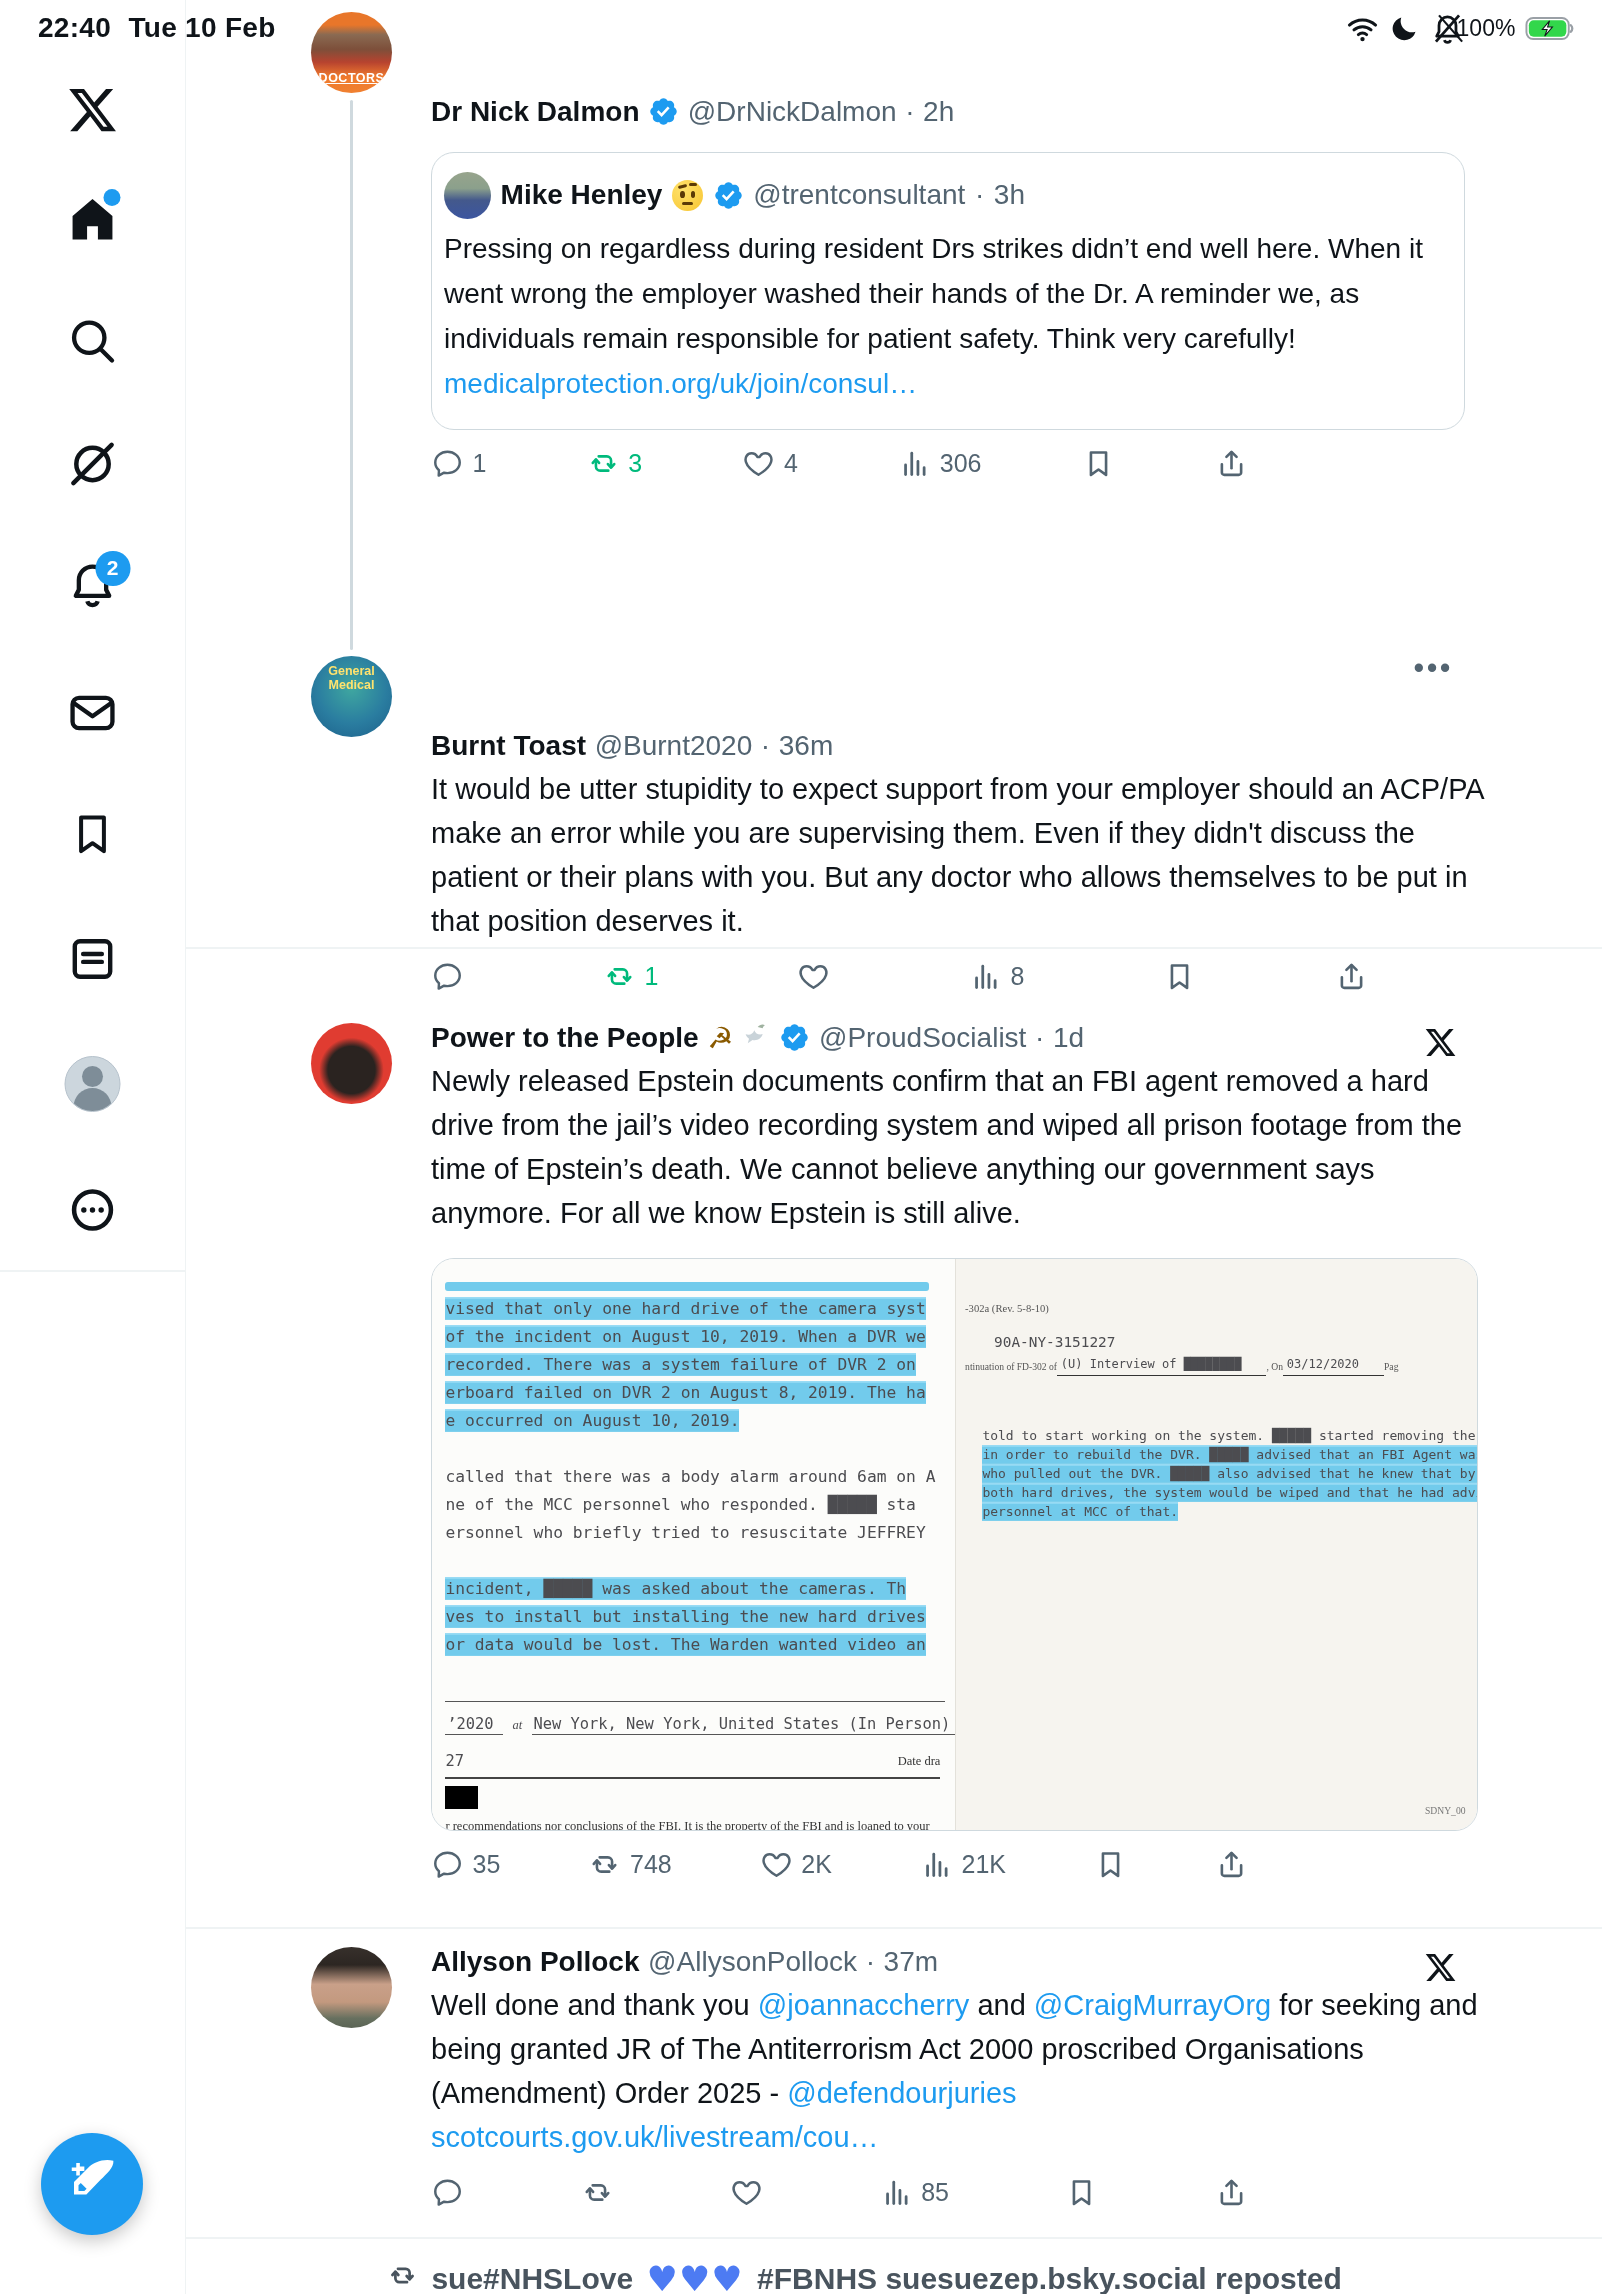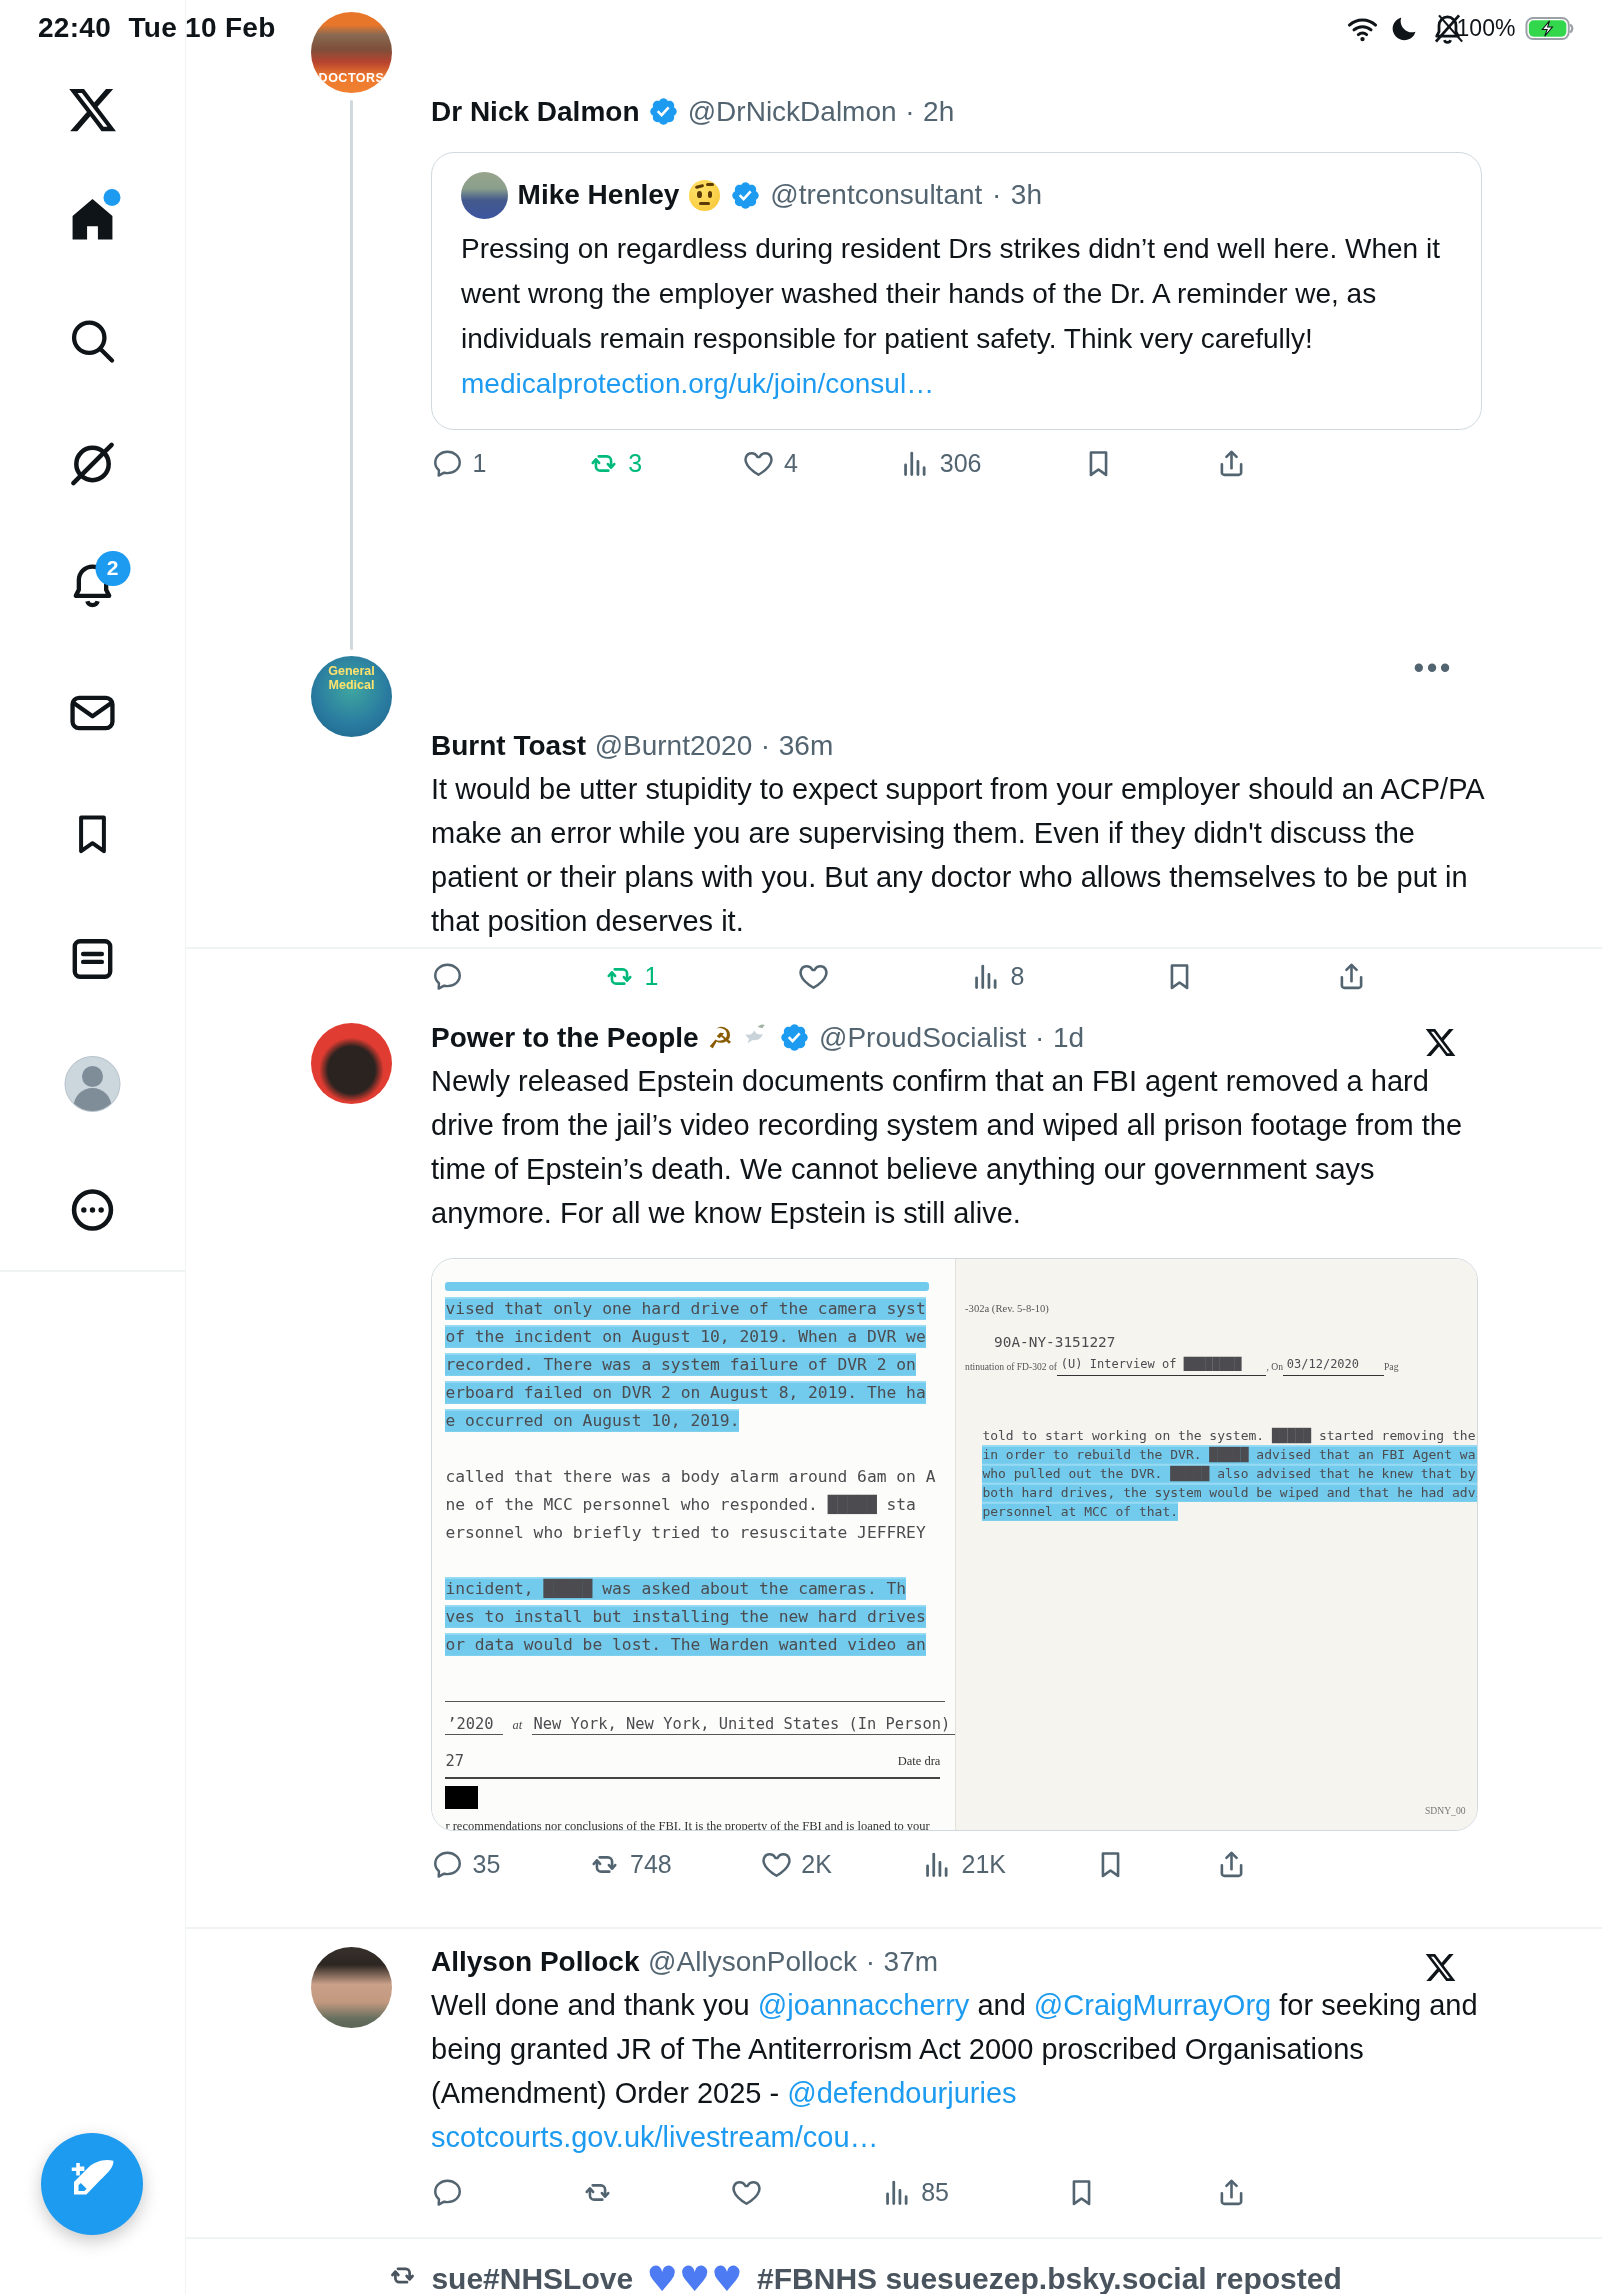--- a/index.html
+++ b/index.html
@@ -34,21 +34,21 @@
   .t-head{display:flex;align-items:center;gap:8.6px;font-size:28px;line-height:38px;white-space:nowrap;}
   .t-name{font-weight:700;}
   .t-gray{color:#536471;font-weight:400;}
   .t-body{font-size:29px;line-height:44px;margin-top:1.9px;}
   .t-body .blank{height:44px;}
   .mention{color:#1d9bf0;}
   .x-corner{position:absolute;right:145px;top:7.7px;}
   .more-corner{position:absolute;right:149px;top:5.8px;color:#536471;font-size:29px;letter-spacing:2.9px;font-weight:700;}
   .vbadge{display:inline-flex;width:31px;height:31px;flex:none;}
   
-  .quote{margin-top:21px;border:1.9px solid #cfd9de;border-radius:23px;padding:19px 25px 23px 29px;width:995px;}
+  .quote{margin-top:21px;border:1.9px solid #cfd9de;border-radius:23px;padding:19px 25px 23px 12px;width:995px;}
   .q-head{display:flex;align-items:center;gap:9.6px;font-size:28px;}
   .q-avatar{width:47px;height:47px;border-radius:50%;flex:none;}
   .q-body{font-size:28px;line-height:45px;margin-top:7.7px;}
   .link{color:#1d9bf0;}
   
   .actions{display:flex;justify-content:space-between;align-items:center;margin-top:17.3px;width:817px;color:#536471;}
   .actions.wide{width:937px;}
   .act{display:flex;align-items:center;gap:8.6px;font-size:25px;}
   .act svg{display:block;}
   .green{color:#00ba7c;}
@@ -64,21 +64,21 @@
         background:radial-gradient(circle at 35% 30%,#ffe26b,#f7c430);}
   .face .e1,.face .e2{position:absolute;width:4.8px;height:6.7px;border-radius:50%;background:#5b3a06;top:11.5px;}
   .face .e1{left:7.7px;} .face .e2{right:7.7px;}
   .face .b1{position:absolute;left:5.8px;top:5.8px;width:8.6px;height:2.9px;background:#5b3a06;border-radius:1.9px;transform:rotate(-14deg);}
   .face .b2{position:absolute;right:5.8px;top:3.8px;width:8.6px;height:2.9px;background:#5b3a06;border-radius:1.9px;}
   .face .m{position:absolute;left:9.6px;bottom:5.8px;width:11.5px;height:2.9px;background:#5b3a06;border-radius:1.9px;}
   
   .hs{color:#8a5a00;font-family:"DejaVu Sans",sans-serif;font-size:29px;}
   
   .av-nick{background:linear-gradient(180deg,#e8762a 0%,#e8762a 16%,#8a6a52 28%,#7d4f3a 46%,#b7432f 62%,#ef7a2e 80%,#f08030 100%);position:relative;}
-  .av-nick span{position:absolute;left:0;right:0;bottom:7.7px;text-align:center;color:#fff;font-weight:700;font-size:12.5px;letter-spacing:0.5px;}
+  .av-nick span{position:absolute;left:0;right:0;bottom:7.7px;text-align:center;color:#fff;font-weight:700;font-size:12.5px;letter-spacing:0.5px;text-decoration:underline;}
   .av-mike{background:linear-gradient(180deg,#97a48c 0%,#8ba08c 35%,#44598c 60%,#3b55a0 100%);}
   .av-burnt{background:radial-gradient(circle at 50% 40%,#3fa7a0 0%,#2a7da0 55%,#1c5f8a 100%);position:relative;}
   .av-burnt span{position:absolute;left:0;right:0;top:8px;text-align:center;color:#ffe36e;font-size:12.5px;font-weight:700;line-height:14.4px;}
   .av-power{background:radial-gradient(circle at 50% 58%,#2a2320 0%,#2a2320 38%,#e03c31 52%,#e03c31 100%);}
   .av-allyson{background:linear-gradient(180deg,#37302b 0%,#2c2622 22%,#c9a089 46%,#c3997f 68%,#67705f 88%,#5b6455 100%);}
   
   .doccard{margin-top:23px;width:1045px;height:571px;border:1px solid #cfd9de;border-radius:23px;overflow:hidden;display:flex;position:relative;}
   .docL{width:523px;height:100%;background:#fcfcfa;box-sizing:border-box;padding:23px 0 0 13.4px;
         font-family:"DejaVu Sans Mono","Liberation Mono",monospace;font-size:16.3px;line-height:28px;color:#4c4c50;white-space:nowrap;overflow:hidden;}
   .docR{width:523px;height:100%;background:#f6f4ef;box-sizing:border-box;padding:40px 0 0 9.6px;position:relative;

